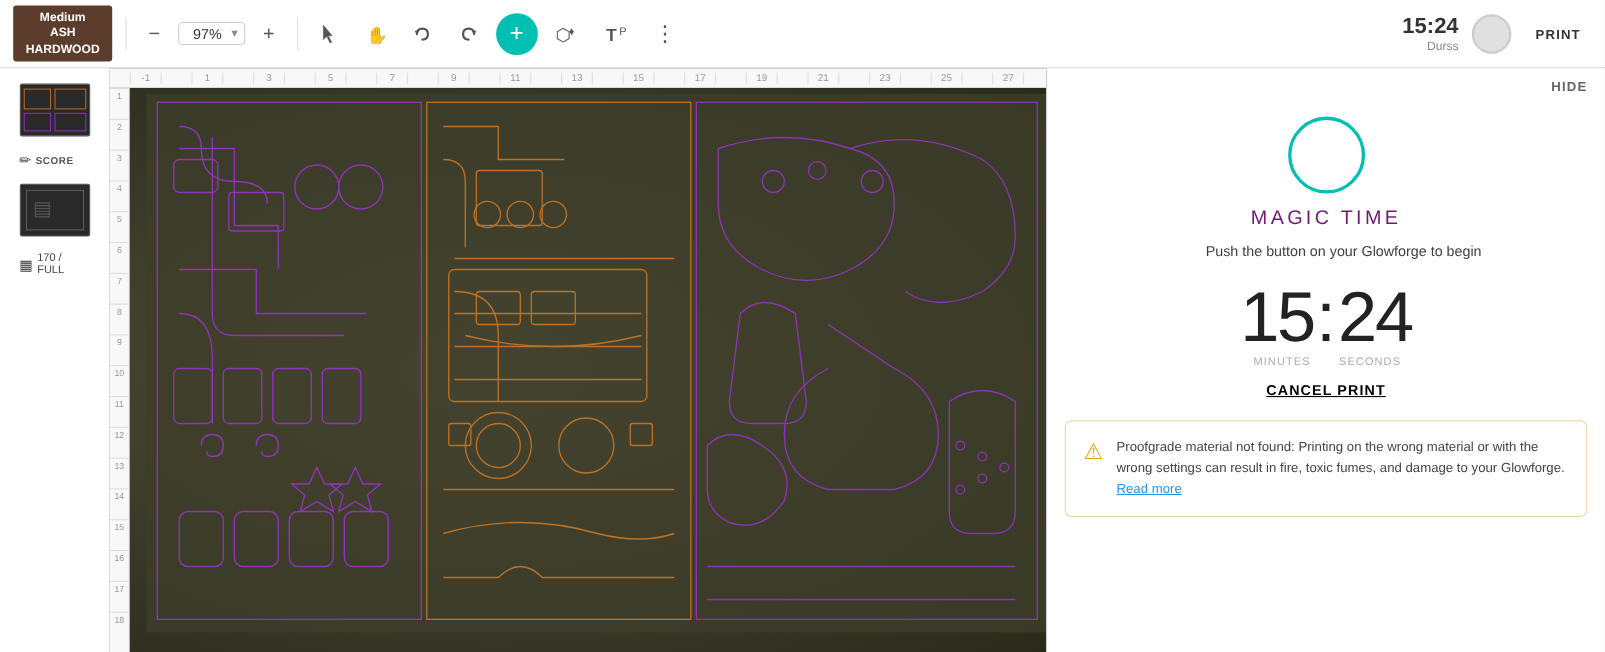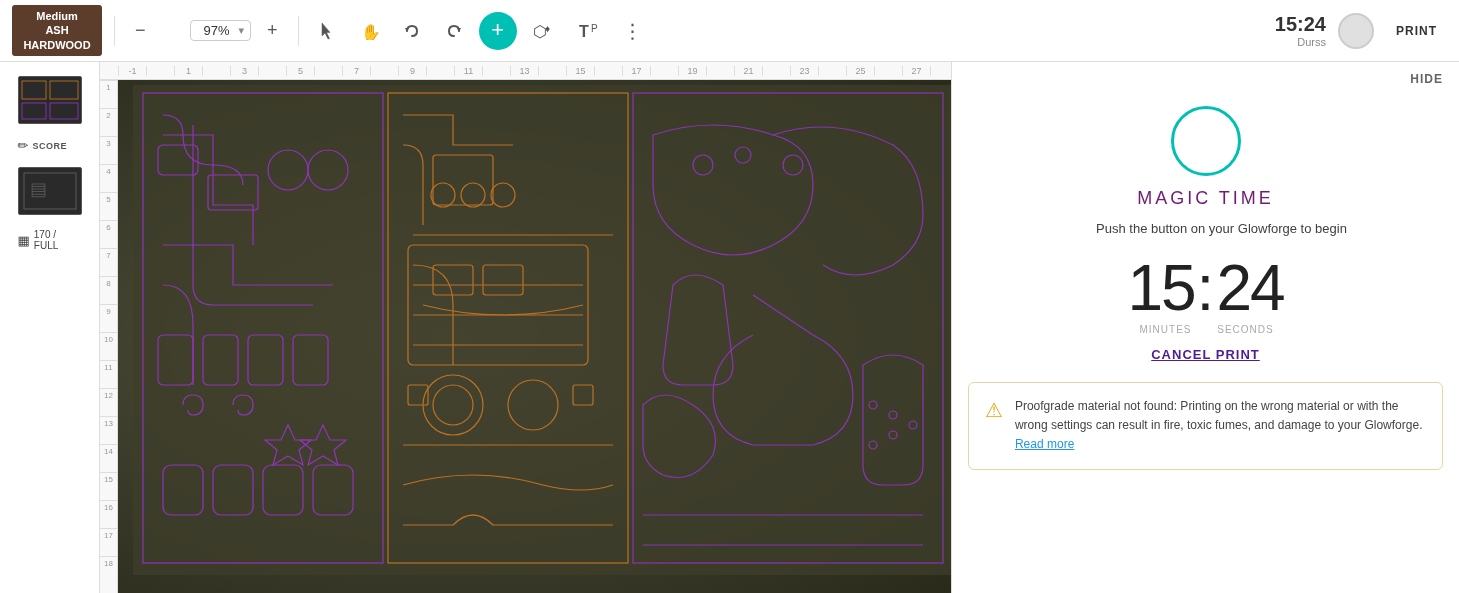--- a/index.html
+++ b/index.html
@@ -33,21 +33,21 @@
       border: none;
       cursor: pointer;
       padding: 6px 8px;
       border-radius: 4px;
       font-size: 18px;
       color: #555;
       display: flex; align-items: center; justify-content: center;
     }
     .zoom-control {
       display: flex; align-items: center; gap: 2px;
-      border: 1px solid #ccc; border-radius: 4px; padding: 2px 6px; margin-left: 28px;
+      border: 1px solid #ccc; border-radius: 4px; padding: 2px 6px;
     }
     .zoom-value { font-size: 13px; font-weight: 500; color: #333; min-width: 40px; text-align: center; }
     .add-btn {
       background: #00bfb3;
       border: none;
       border-radius: 50%;
       width: 38px; height: 38px;
       color: white;
       font-size: 22px;
       cursor: pointer;
@@ -247,21 +247,21 @@
       color: #aaa;
       letter-spacing: 1px;
       text-transform: uppercase;
       text-align: center;
     }
     .timer-minutes-label { width: 80px; }
     .timer-seconds-label { width: 80px; }
     .cancel-btn {
       background: none;
       border: none;
-      color: #4c1d95;
+      color: #000000;
       font-size: 13px;
       font-weight: 600;
       letter-spacing: 1px;
       cursor: pointer;
       text-decoration: underline;
       text-transform: uppercase;
     }
     .warning-box {
       margin: 0 16px 16px 16px;
       background: #fff;

